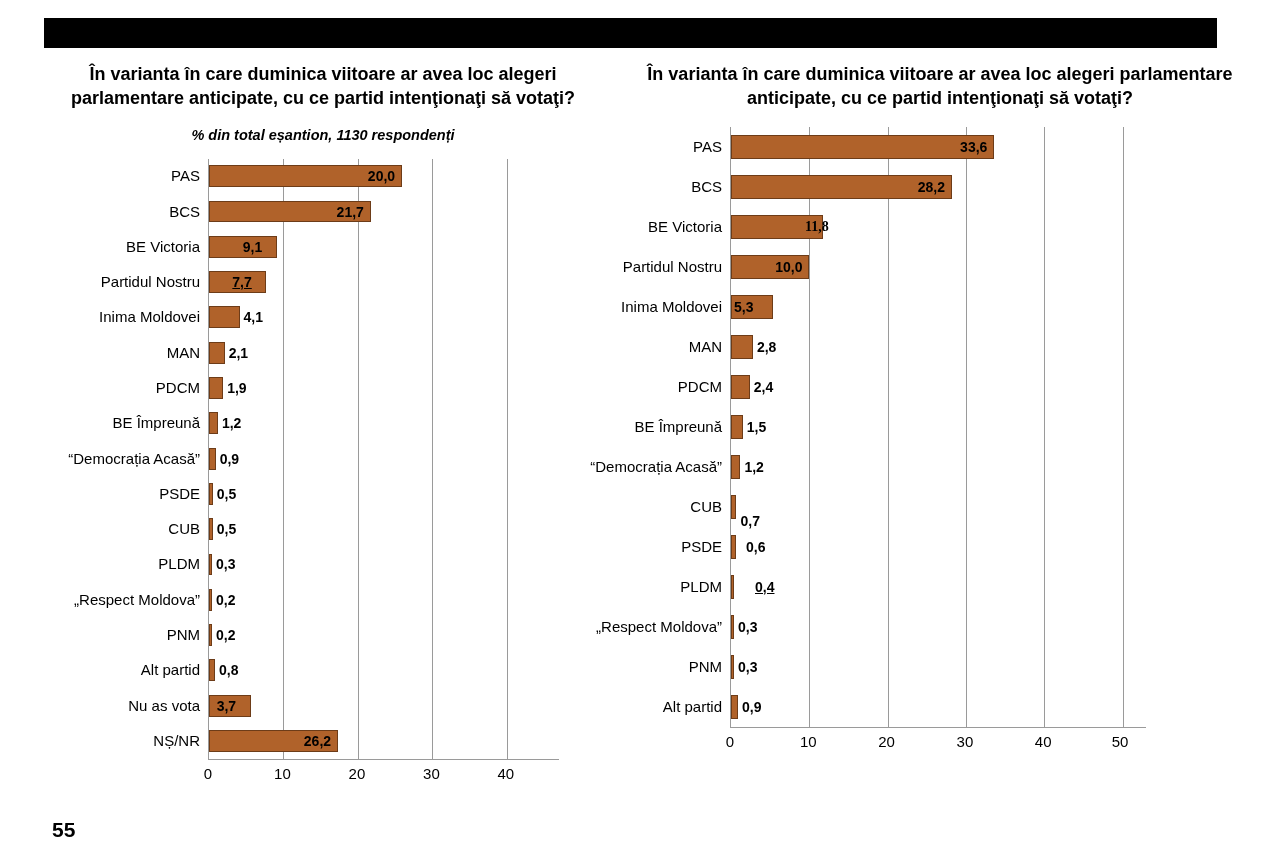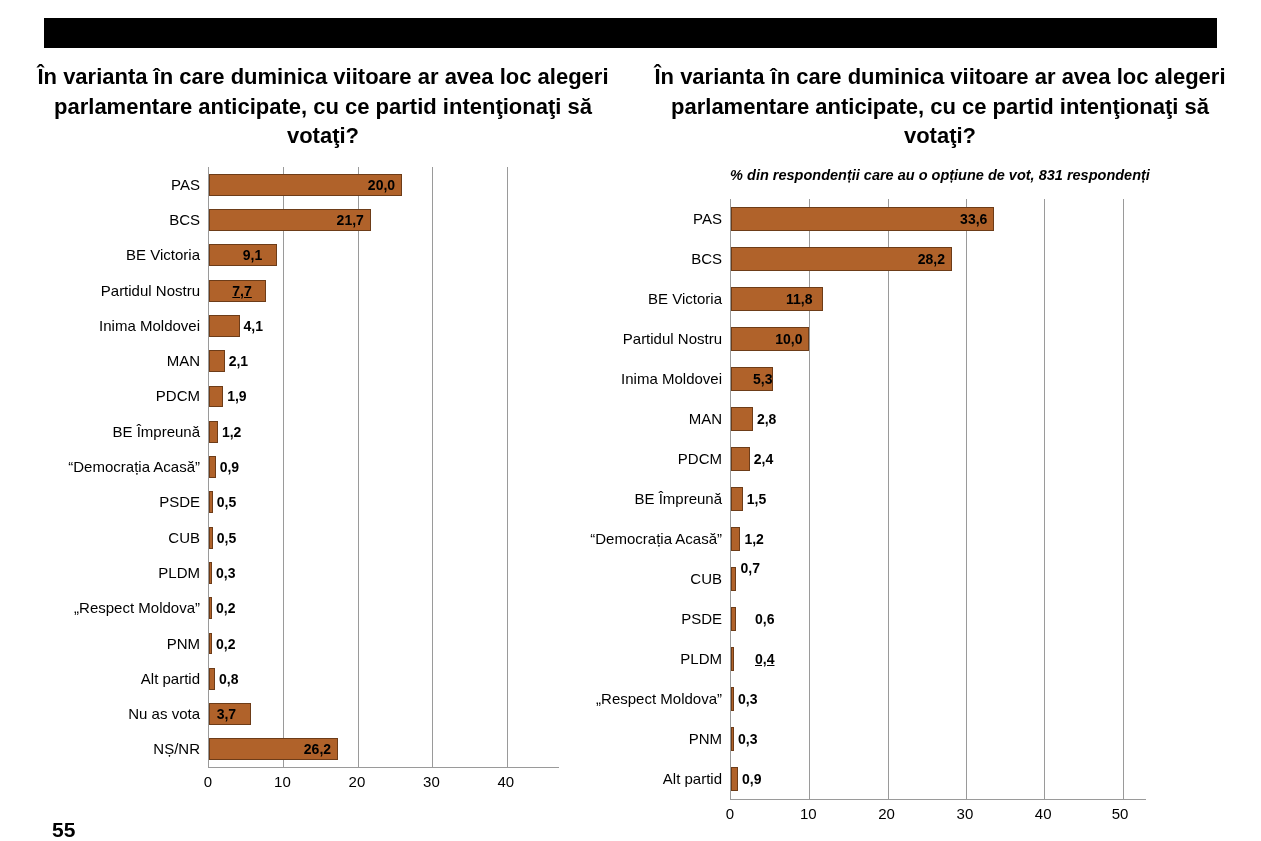--- a/index.html
+++ b/index.html
@@ -35,21 +35,21 @@
   .panel {
     position: absolute;
     top: 62px;
     height: 760px;
   }
   .panel-left  { left: 18px;  width: 610px; }
   .panel-right { left: 630px; width: 620px; }
 
   .chart-title {
     text-align: center;
-    font-size: 22px;
+    font-size: 18px;
     font-weight: bold;
     line-height: 1.35;
     color: #000000;
     padding: 0 14px;
   }
   .chart-subtitle {
     text-align: center;
     font-size: 14.5px;
     font-style: italic;
     font-weight: bold;
@@ -122,20 +122,21 @@
     transform: translateX(-50%);
   }
 </style>
 </head>
 <body>
 
 <div class="top-bar"></div>
 
 <div class="panel panel-left">
   <div class="chart-title">În varianta în care duminica viitoare ar avea loc alegeri parlamentare anticipate, cu ce partid intenţionaţi să votaţi?</div>
+  <div class="chart-subtitle">% din total eșantion, 1130 respondenți</div>
   <div class="plot" id="plot-left" style="height:640px;">
     <div class="plot-inner" id="inner-left">
         <div class="labels-col" style="width: 190px; height: 600px;">
           <div class="row-label" style="top: 9.64706px;">PAS</div>
           <div class="row-label" style="top: 44.9412px;">BCS</div>
           <div class="row-label" style="top: 80.2353px;">BE Victoria</div>
           <div class="row-label" style="top: 115.529px;">Partidul Nostru</div>
           <div class="row-label" style="top: 150.824px;">Inima Moldovei</div>
           <div class="row-label" style="top: 186.118px;">MAN</div>
           <div class="row-label" style="top: 221.412px;">PDCM</div>
@@ -196,21 +197,20 @@
           <div class="tick" style="left: 148.936px;">20</div>
           <div class="tick" style="left: 223.404px;">30</div>
           <div class="tick" style="left: 297.872px;">40</div>
         </div>
       </div>
   </div>
 </div>
 
 <div class="panel panel-right">
   <div class="chart-title">În varianta în care duminica viitoare ar avea loc alegeri parlamentare anticipate, cu ce partid intenţionaţi să votaţi?</div>
-  <div class="chart-subtitle">% din respondenții care au o opțiune de vot, 831 respondenți</div>
   <div class="plot" id="plot-right" style="height:640px;">
     <div class="plot-inner" id="inner-right">
         <div class="labels-col" style="width: 100px; height: 600px;">
           <div class="row-label" style="top: 12px;">PAS</div>
           <div class="row-label" style="top: 52px;">BCS</div>
           <div class="row-label" style="top: 92px;">BE Victoria</div>
           <div class="row-label" style="top: 132px;">Partidul Nostru</div>
           <div class="row-label" style="top: 172px;">Inima Moldovei</div>
           <div class="row-label" style="top: 212px;">MAN</div>
           <div class="row-label" style="top: 252px;">PDCM</div>
@@ -227,37 +227,37 @@
           <div class="gridline" style="left: 78.3019px;"></div>
           <div class="gridline" style="left: 156.604px;"></div>
           <div class="gridline" style="left: 234.906px;"></div>
           <div class="gridline" style="left: 313.208px;"></div>
           <div class="gridline" style="left: 391.509px;"></div>
           <div class="bar" style="left: 0px; top: 8px; width: 263.094px; height: 24px;"></div>
           <div class="bar-value" style="top: 13px; left: 229.094px;">33,6</div>
           <div class="bar" style="left: 0px; top: 48px; width: 220.811px; height: 24px;"></div>
           <div class="bar-value" style="top: 53px; left: 186.811px;">28,2</div>
           <div class="bar" style="left: 0px; top: 88px; width: 92.3962px; height: 24px;"></div>
-          <div class="bar-value" style="top: 93px; left: 55px;">11,8</div>
+          <div class="bar-value" style="top: 93px; left: 74px; font-family: Liberation Serif, serif;">11,8</div>
           <div class="bar" style="left: 0px; top: 128px; width: 78.3019px; height: 24px;"></div>
           <div class="bar-value" style="top: 133px; left: 44.3019px;">10,0</div>
           <div class="bar" style="left: 0px; top: 168px; width: 41.5px; height: 24px;"></div>
-          <div class="bar-value" style="top: 173px; left: 22px;">5,3</div>
+          <div class="bar-value" style="top: 173px; left: 3px;">5,3</div>
           <div class="bar" style="left: 0px; top: 208px; width: 21.9245px; height: 24px;"></div>
           <div class="bar-value" style="top: 213px; left: 25.9245px;">2,8</div>
           <div class="bar" style="left: 0px; top: 248px; width: 18.7925px; height: 24px;"></div>
           <div class="bar-value" style="top: 253px; left: 22.7925px;">2,4</div>
           <div class="bar" style="left: 0px; top: 288px; width: 11.7453px; height: 24px;"></div>
           <div class="bar-value" style="top: 293px; left: 15.7453px;">1,5</div>
           <div class="bar" style="left: 0px; top: 328px; width: 9.39623px; height: 24px;"></div>
           <div class="bar-value" style="top: 333px; left: 13.3962px;">1,2</div>
           <div class="bar" style="left: 0px; top: 368px; width: 5.48113px; height: 24px;"></div>
-          <div class="bar-value" style="top: 362px; left: 9.48113px;">0,7</div>
+          <div class="bar-value" style="top: 387px; left: 9.48113px;">0,7</div>
           <div class="bar" style="left: 0px; top: 408px; width: 4.69811px; height: 24px;"></div>
-          <div class="bar-value" style="top: 413px; left: 24px;">0,6</div>
+          <div class="bar-value" style="top: 413px; left: 15px;">0,6</div>
           <div class="bar" style="left: 0px; top: 448px; width: 3.13208px; height: 24px;"></div>
           <div class="bar-value" style="top: 453px; left: 24px; text-decoration: underline;">0,4</div>
           <div class="bar" style="left: 0px; top: 488px; width: 3px; height: 24px;"></div>
           <div class="bar-value" style="top: 493px; left: 7px;">0,3</div>
           <div class="bar" style="left: 0px; top: 528px; width: 3px; height: 24px;"></div>
           <div class="bar-value" style="top: 533px; left: 7px;">0,3</div>
           <div class="bar" style="left: 0px; top: 568px; width: 7.04717px; height: 24px;"></div>
           <div class="bar-value" style="top: 573px; left: 11.0472px;">0,9</div>
         </div>
         <div class="axis-ticks" style="top: 606px; left: 100px; width: 415px;">

